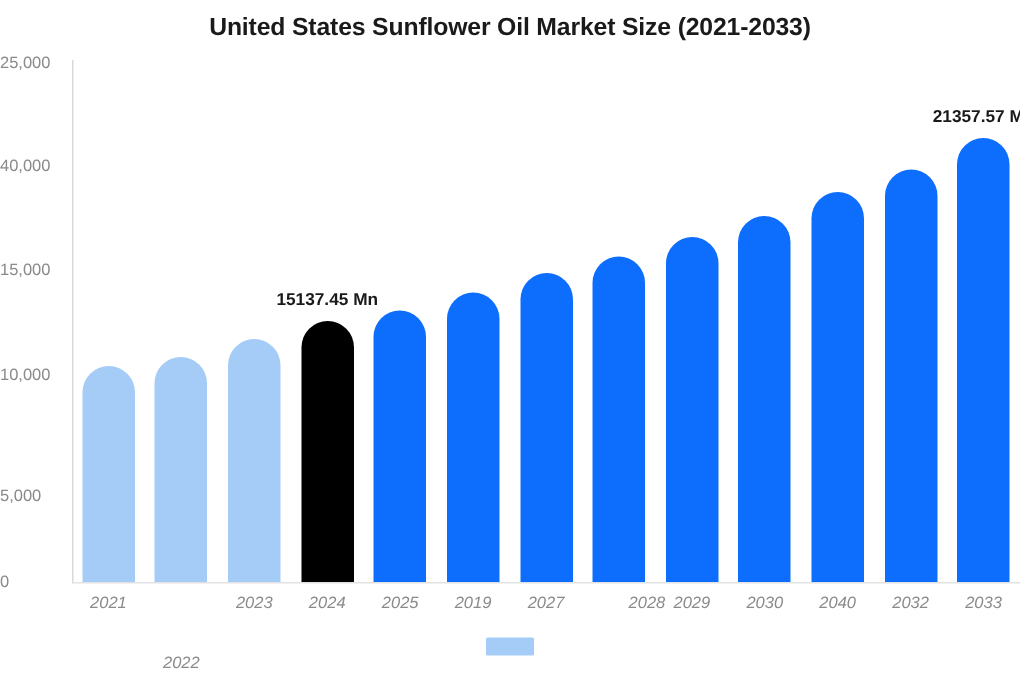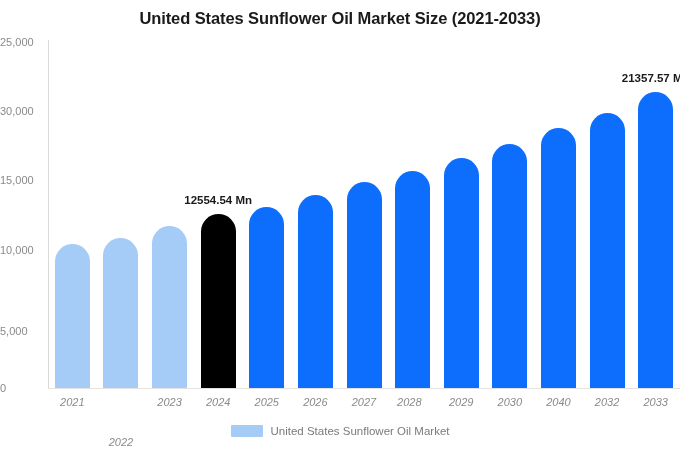--- a/index.html
+++ b/index.html
@@ -137,59 +137,58 @@
 
 <div id="chart-root">
 
   <div id="chart-title">United States Sunflower Oil Market Size (2021-2033)</div>
 
   <div id="y-ticks">
       <div class="y-tick" style="top: 388px;">0</div>
       <div class="y-tick" style="top: 331px;">5,000</div>
       <div class="y-tick" style="top: 249.6px;">10,000</div>
       <div class="y-tick" style="top: 180.4px;">15,000</div>
-      <div class="y-tick" style="top: 111.2px;">30,000</div>
+      <div class="y-tick" style="top: 111.2px;">40,000</div>
       <div class="y-tick" style="top: 42px;">25,000</div>
     </div>
 
   <div id="y-axis-line"></div>
   <div id="x-axis-line"></div>
 
   <div id="plot-area">
       <div class="bar" style="left: 6.80769px; width: 35px; height: 143.936px; background: rgb(165, 203, 247);"></div>
       <div class="bar" style="left: 55.4231px; width: 35px; height: 150.302px; background: rgb(165, 203, 247);"></div>
       <div class="bar" style="left: 104.038px; width: 35px; height: 161.928px; background: rgb(165, 203, 247);"></div>
       <div class="bar" style="left: 152.654px; width: 35px; height: 173.755px; background: rgb(0, 0, 0);"></div>
-      <div class="bar-value-label" style="top: 152.245px; left: 170.154px; transform: translateX(-50%);">12554.54 Mn</div>
+      <div class="bar-value-label" style="top: 152.245px; left: 170.154px; transform: translateX(-50%);">15137.45 Mn</div>
       <div class="bar" style="left: 201.269px; width: 35px; height: 181.027px; background: rgb(13, 110, 253);"></div>
       <div class="bar" style="left: 249.885px; width: 35px; height: 192.791px; background: rgb(13, 110, 253);"></div>
       <div class="bar" style="left: 298.5px; width: 35px; height: 205.939px; background: rgb(13, 110, 253);"></div>
       <div class="bar" style="left: 347.115px; width: 35px; height: 217.011px; background: rgb(13, 110, 253);"></div>
       <div class="bar" style="left: 395.731px; width: 35px; height: 230.021px; background: rgb(13, 110, 253);"></div>
       <div class="bar" style="left: 444.346px; width: 35px; height: 243.722px; background: rgb(13, 110, 253);"></div>
       <div class="bar" style="left: 492.962px; width: 35px; height: 259.915px; background: rgb(13, 110, 253);"></div>
       <div class="bar" style="left: 541.577px; width: 35px; height: 275.139px; background: rgb(13, 110, 253);"></div>
       <div class="bar" style="left: 590.192px; width: 35px; height: 295.589px; background: rgb(13, 110, 253);"></div>
       <div class="bar-value-label" style="top: 30.4112px; left: 607.692px; transform: translateX(-50%);">21357.57 Mn</div>
     </div>
 
   <div id="x-ticks">
       <div class="x-tick" style="left: 0px; width: 48.6154px;">2021</div>
       <div class="x-tick" style="left: 48.6154px; width: 48.6154px; margin-top: 40px;">2022</div>
       <div class="x-tick" style="left: 97.2308px; width: 48.6154px;">2023</div>
       <div class="x-tick" style="left: 145.846px; width: 48.6154px;">2024</div>
       <div class="x-tick" style="left: 194.462px; width: 48.6154px;">2025</div>
-      <div class="x-tick" style="left: 243.077px; width: 48.6154px;">2026</div>
+      <div class="x-tick" style="left: 243.077px; width: 48.6154px;">2019</div>
       <div class="x-tick" style="left: 291.692px; width: 48.6154px;">2027</div>
-      <div class="x-tick" style="left: 337px; width: 48.6154px;">2028</div>
+      <div class="x-tick" style="left: 359px; width: 48.6154px;">2028</div>
       <div class="x-tick" style="left: 388.923px; width: 48.6154px;">2029</div>
       <div class="x-tick" style="left: 437.538px; width: 48.6154px;">2030</div>
       <div class="x-tick" style="left: 486.154px; width: 48.6154px;">2040</div>
       <div class="x-tick" style="left: 534.769px; width: 48.6154px;">2032</div>
       <div class="x-tick" style="left: 583.385px; width: 48.6154px;">2033</div>
     </div>
 
   <div id="legend">
     <span id="legend-swatch" style="background: rgb(165, 203, 247);"></span>
-    <span id="legend-label">United States Sunflower Oil Market</span>
   </div>
 
 </div>
 
 </body></html>

